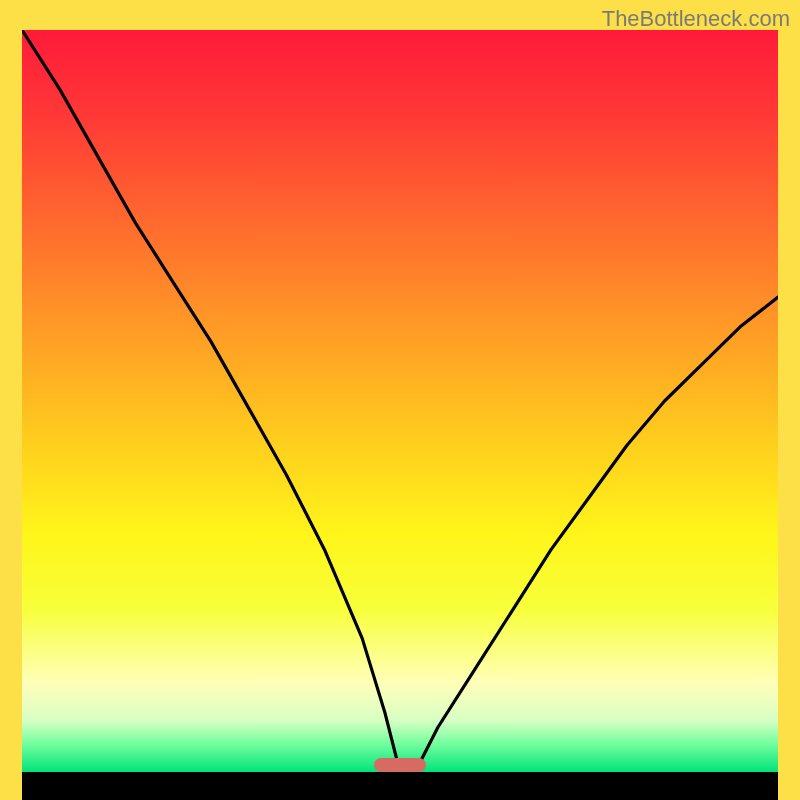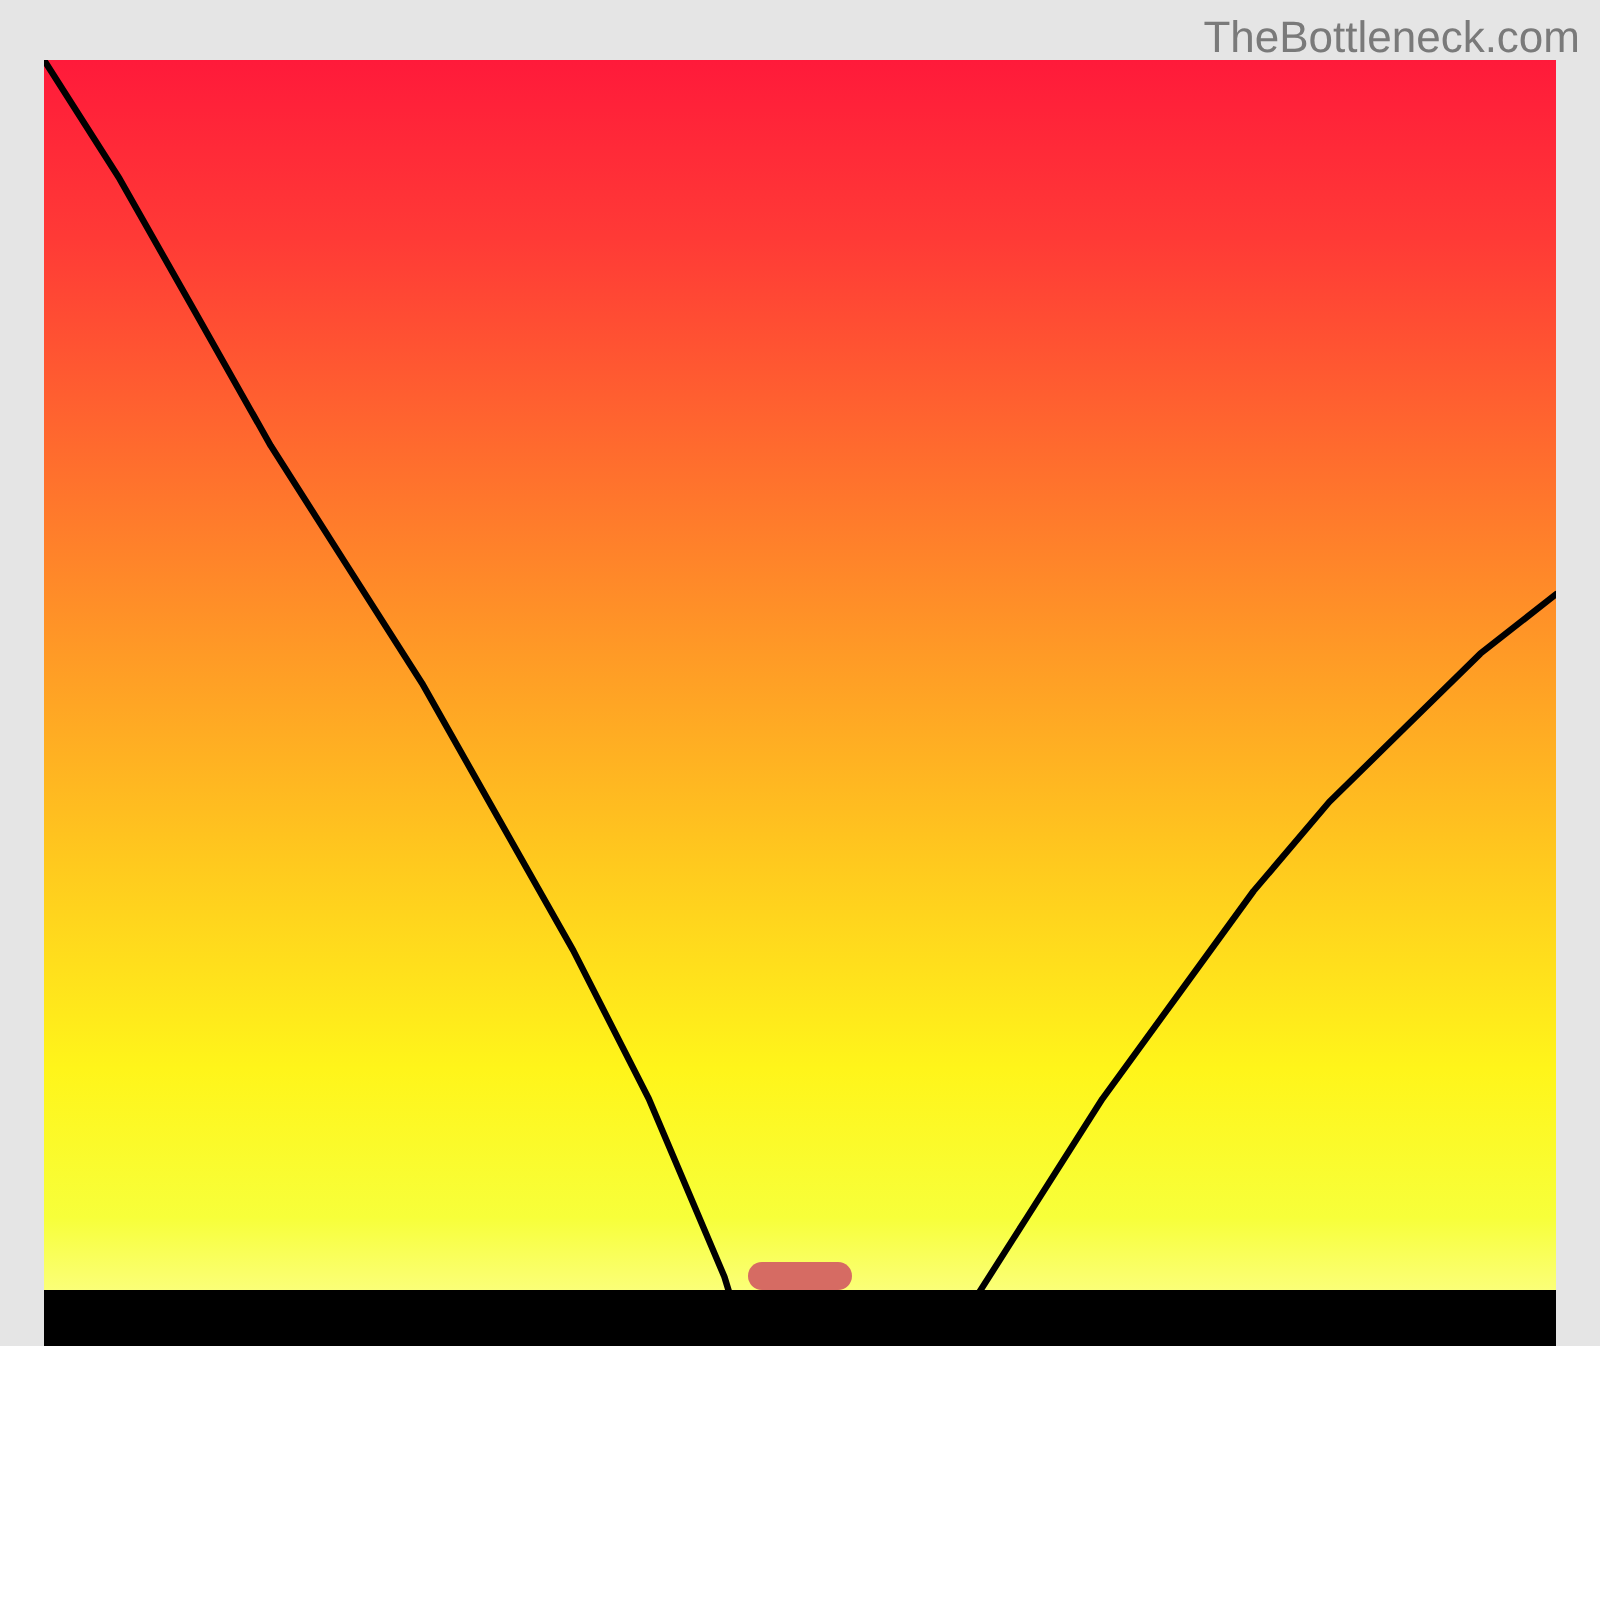--- a/index.html
+++ b/index.html
@@ -1,16 +1,16 @@
 <!DOCTYPE html>
 <html><head>
 <meta charset="utf-8">
 <style>
   body{margin:0;padding:0;background:#fff}
-  .wrap{width:800px;height:673px;position:relative;background:#e5e5e5}
+  .wrap{width:800px;height:800px;position:relative;background:#fde047}
   .watermark{position:absolute;top:6px;right:10px;font:22px Arial,sans-serif;color:#7a7a7a;z-index:3}
   .plot{position:absolute;left:22px;top:30px;width:756px;height:742px;overflow:hidden}
   .grad{position:absolute;inset:0;background:linear-gradient(to bottom,
     #ff1a3a 0%,
     #ff3a36 12%,
     #ff6a2e 26%,
     #ff9a26 40%,
     #ffc91e 54%,
     #fff51a 68%,
     #f7ff3a 78%,

